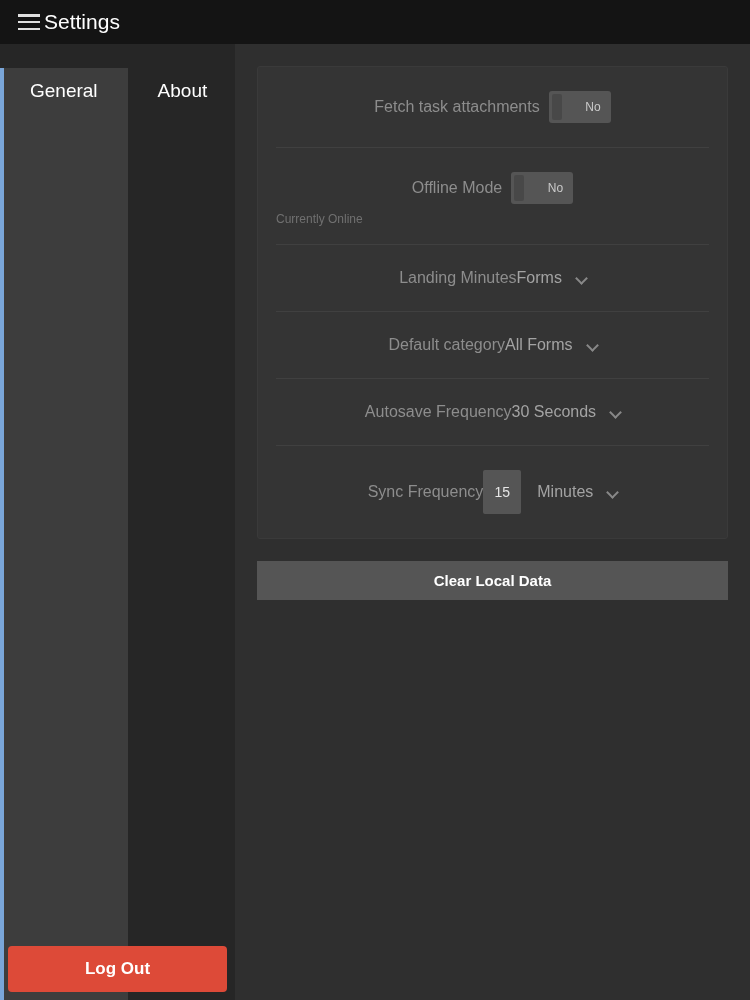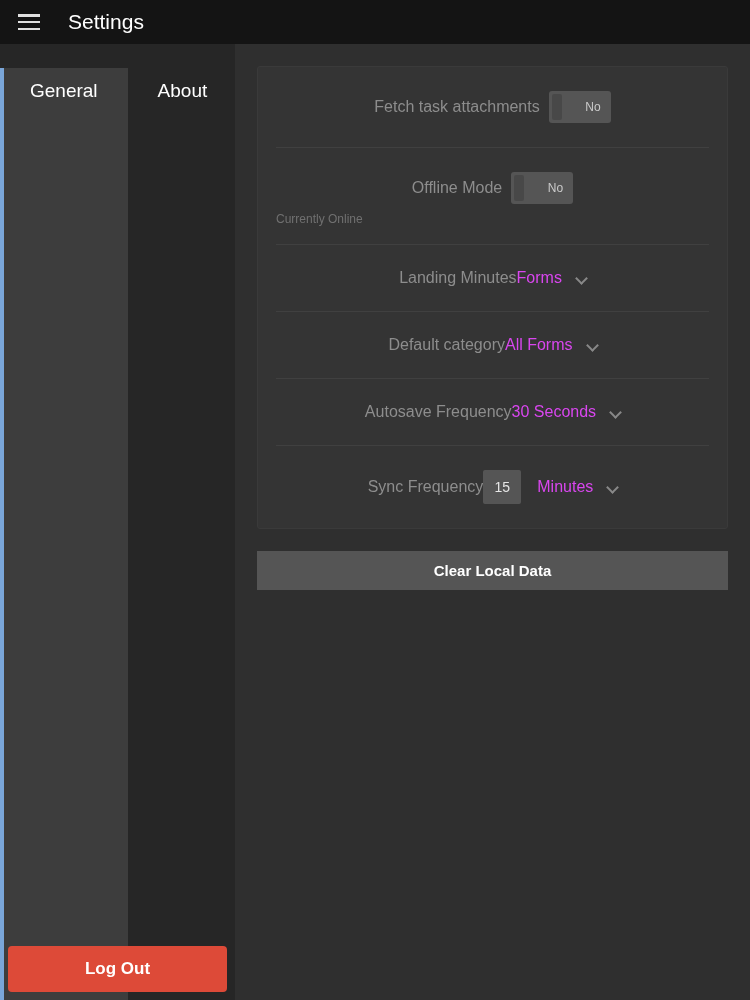--- a/index.html
+++ b/index.html
@@ -13,21 +13,21 @@
       height: 1000px;
       background: #2a2a2a;
       overflow: hidden;
     }
     .header {
       height: 44px;
       background: #141414;
       display: flex;
       align-items: center;
       padding: 0 18px;
-      gap: 28px;
+      gap: 4px;
     }
     .hamburger-icon {
       width: 22px;
       height: 16px;
       display: flex;
       flex-direction: column;
       justify-content: space-between;
       cursor: pointer;
     }
     .hamburger-icon span {
@@ -151,21 +151,21 @@
       color: #cacaca;
       font-size: 12px;
     }
     .select-control {
       display: flex;
       align-items: center;
       gap: 14px;
       cursor: pointer;
     }
     .select-value {
-      color: #d946ef;
+      color: #a3a3a3;
       font-size: 16px;
     }
     .chevron-down-icon {
       width: 10px;
       height: 10px;
       position: relative;
     }
     .chevron-down-icon::before {
       content: "";
       position: absolute;
@@ -177,21 +177,21 @@
       border-bottom: 2px solid #888;
       transform: rotate(45deg);
     }
     .sync-control {
       display: flex;
       align-items: center;
       gap: 16px;
     }
     .sync-input {
       width: 38px;
-      height: 34px;
+      height: 44px;
       background: #555555;
       border: none;
       color: #e6e6e6;
       text-align: center;
       font-size: 14px;
       border-radius: 2px;
     }
     .clear-button {
       width: 100%;
       background: #555555;

